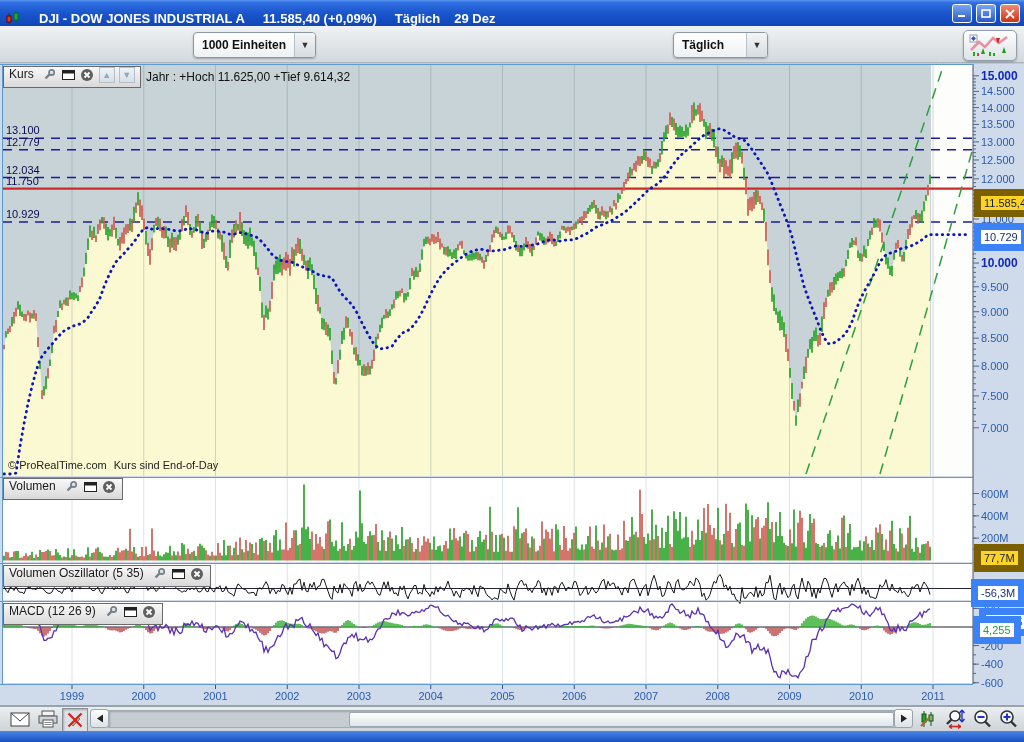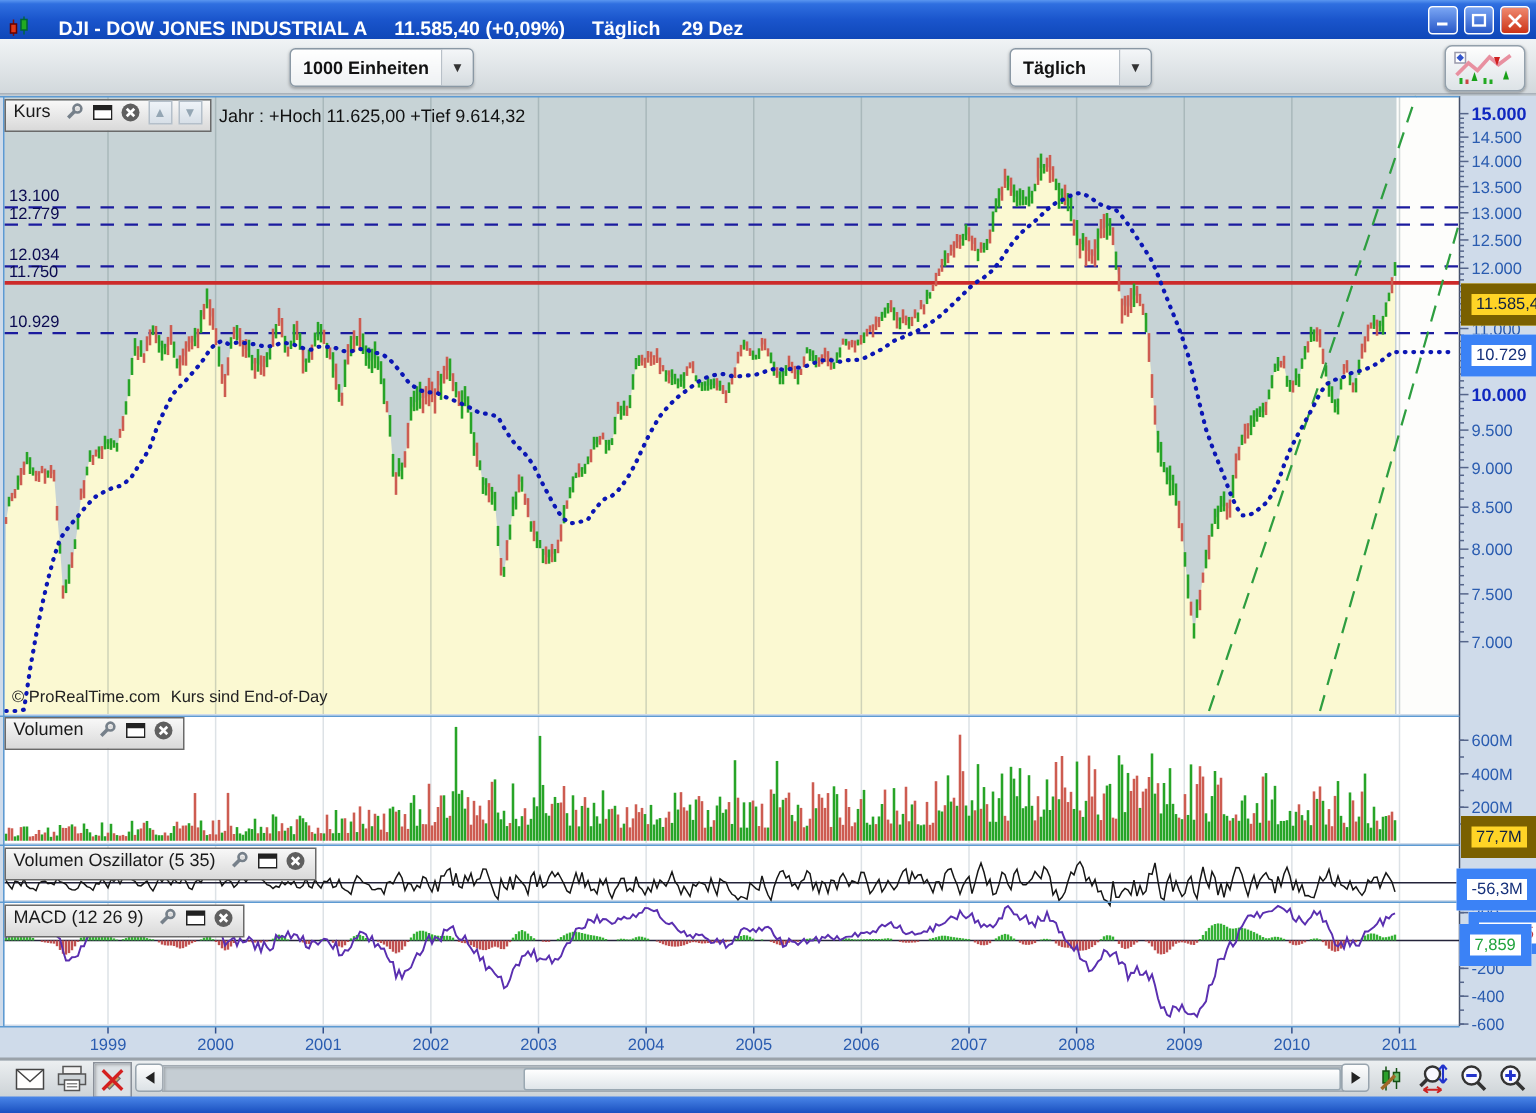--- a/index.html
+++ b/index.html
@@ -1807,21 +1807,21 @@
 <div id="copyright" class="abs">
   <span>© ProRealTime.com</span>
   <span>Kurs sind End-of-Day</span>
 </div>
 
 <div id="badge-last" class="badge yellow abs">11.585,4</div>
 <div id="badge-ma" class="badge abs">10.729</div>
 <div id="badge-volume" class="badge yellow abs">77,7M</div>
 <div id="badge-volosc" class="badge abs">-56,3M</div>
 <div id="badge-macd-red" class="badge abs">93,485</div>
-<div id="badge-macd-green" class="badge abs">7,859</div>
+<div id="badge-macd-green" class="badge abs">4,255</div>
 
 <div id="bottombar" class="abs"></div>
 <div class="tbtn abs" style="left:8px">
   <svg width="20" height="15">
       <rect x="1" y="1" width="18" height="13" fill="#fefefe" stroke="#444"></rect>
       <path d="M1,1 L10,9 L19,1" fill="none" stroke="#444"></path>
     </svg>
 </div>
 <div class="tbtn abs" style="left:36px">
   <svg width="20" height="18">

